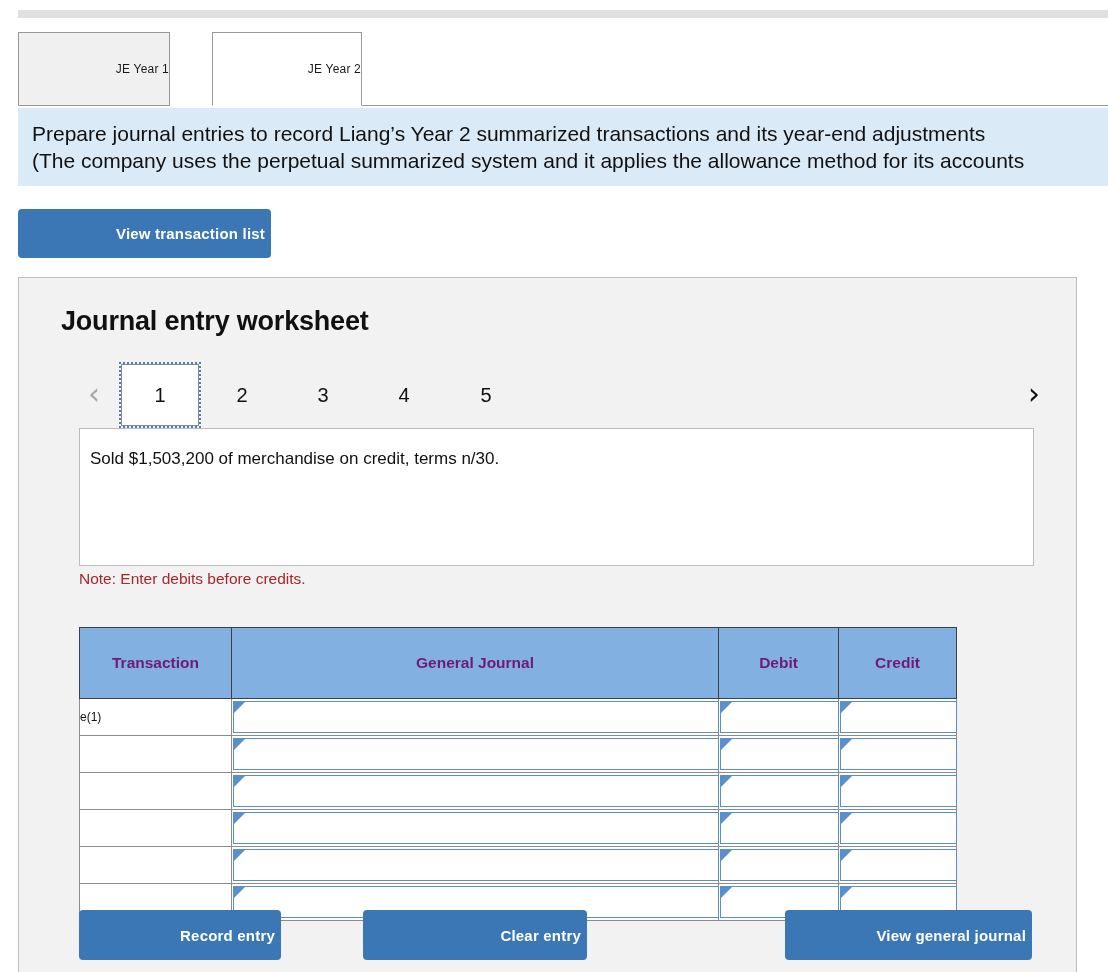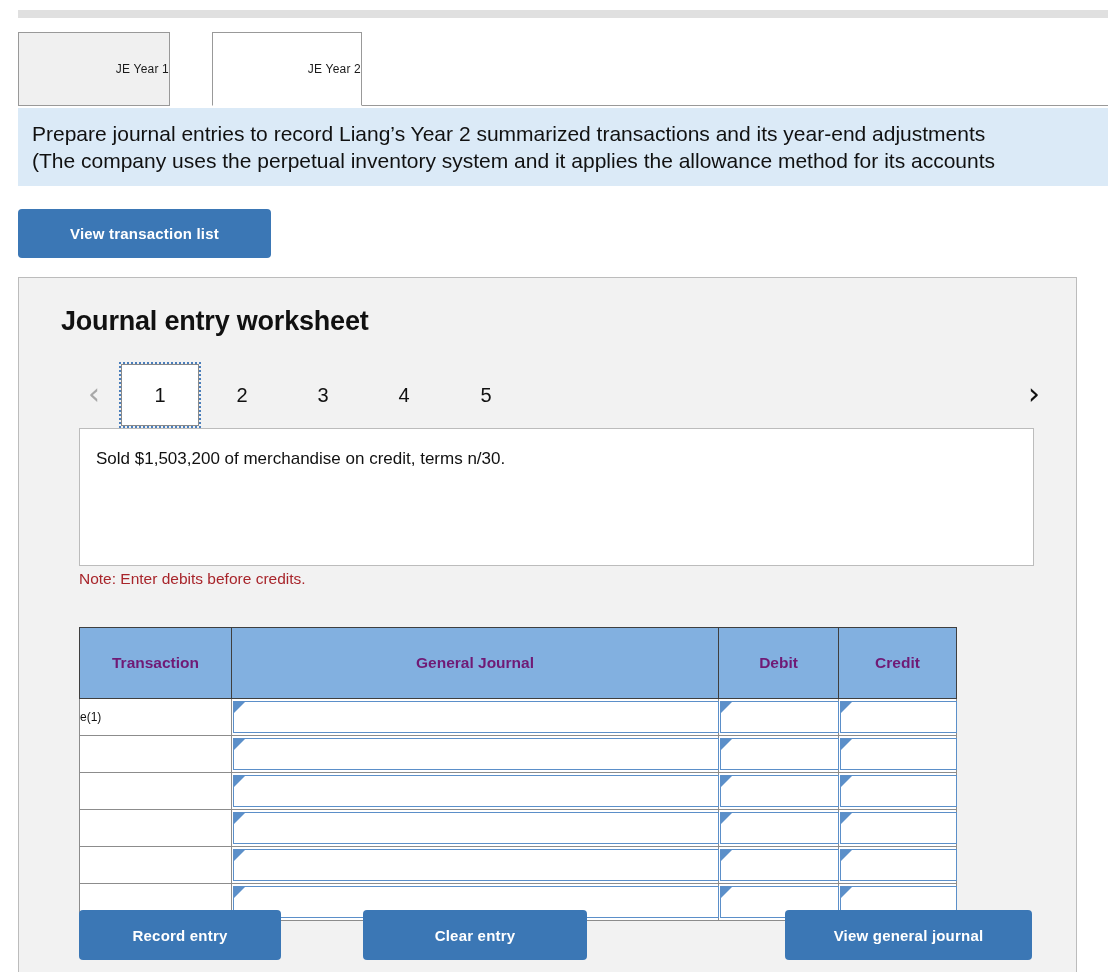--- a/index.html
+++ b/index.html
@@ -92,21 +92,21 @@
   
   .btn-blue {
     background: #3b77b5;
     color: #ffffff;
     border: none;
     border-radius: 4px;
     font-family: "Liberation Sans", sans-serif;
     font-size: 15px;
     font-weight: bold;
     cursor: pointer;
-    text-align: center;
+    text-align: right;
     letter-spacing: 0.2px;
   }
   .btn-view-transaction {
     position: absolute;
     left: 18px;
     top: 209px;
     width: 253px;
     height: 49px;
   }
 
@@ -177,21 +177,21 @@
   
   .txn-box {
     position: absolute;
     left: 60px;
     top: 150px;
     width: 955px;
     height: 138px;
     background: #ffffff;
     border: 1px solid #bcbcbc;
     box-sizing: border-box;
-    padding: 20px 16px;
+    padding: 20px 10px;
     font-size: 17px;
     color: #111111;
   }
 
   .note {
     position: absolute;
     left: 60px;
     top: 292px;
     font-size: 15.5px;
     color: #a8252b;
@@ -286,21 +286,21 @@
     <span>JE Year 1</span>
   </div>
   <div class="tab tab-active">
     <span>JE Year 2</span>
   </div>
   <div class="tab-rest"></div>
 </div>
 
 <div class="instructions">
   <p>Prepare journal entries to record Liang’s Year 2 summarized transactions and its year-end adjustments</p>
-  <p>(The company uses the perpetual inventory system and it applies the allowance method for its accounts</p>
+  <p>(The company uses the perpetual summarized system and it applies the allowance method for its accounts</p>
 </div>
 
 <button class="btn-blue btn-view-transaction">View transaction list</button>
 
 <div class="worksheet">
 
   <div class="ws-title">Journal entry worksheet</div>
 
   <div class="pager">
     <div class="chev chev-left">‹</div>

